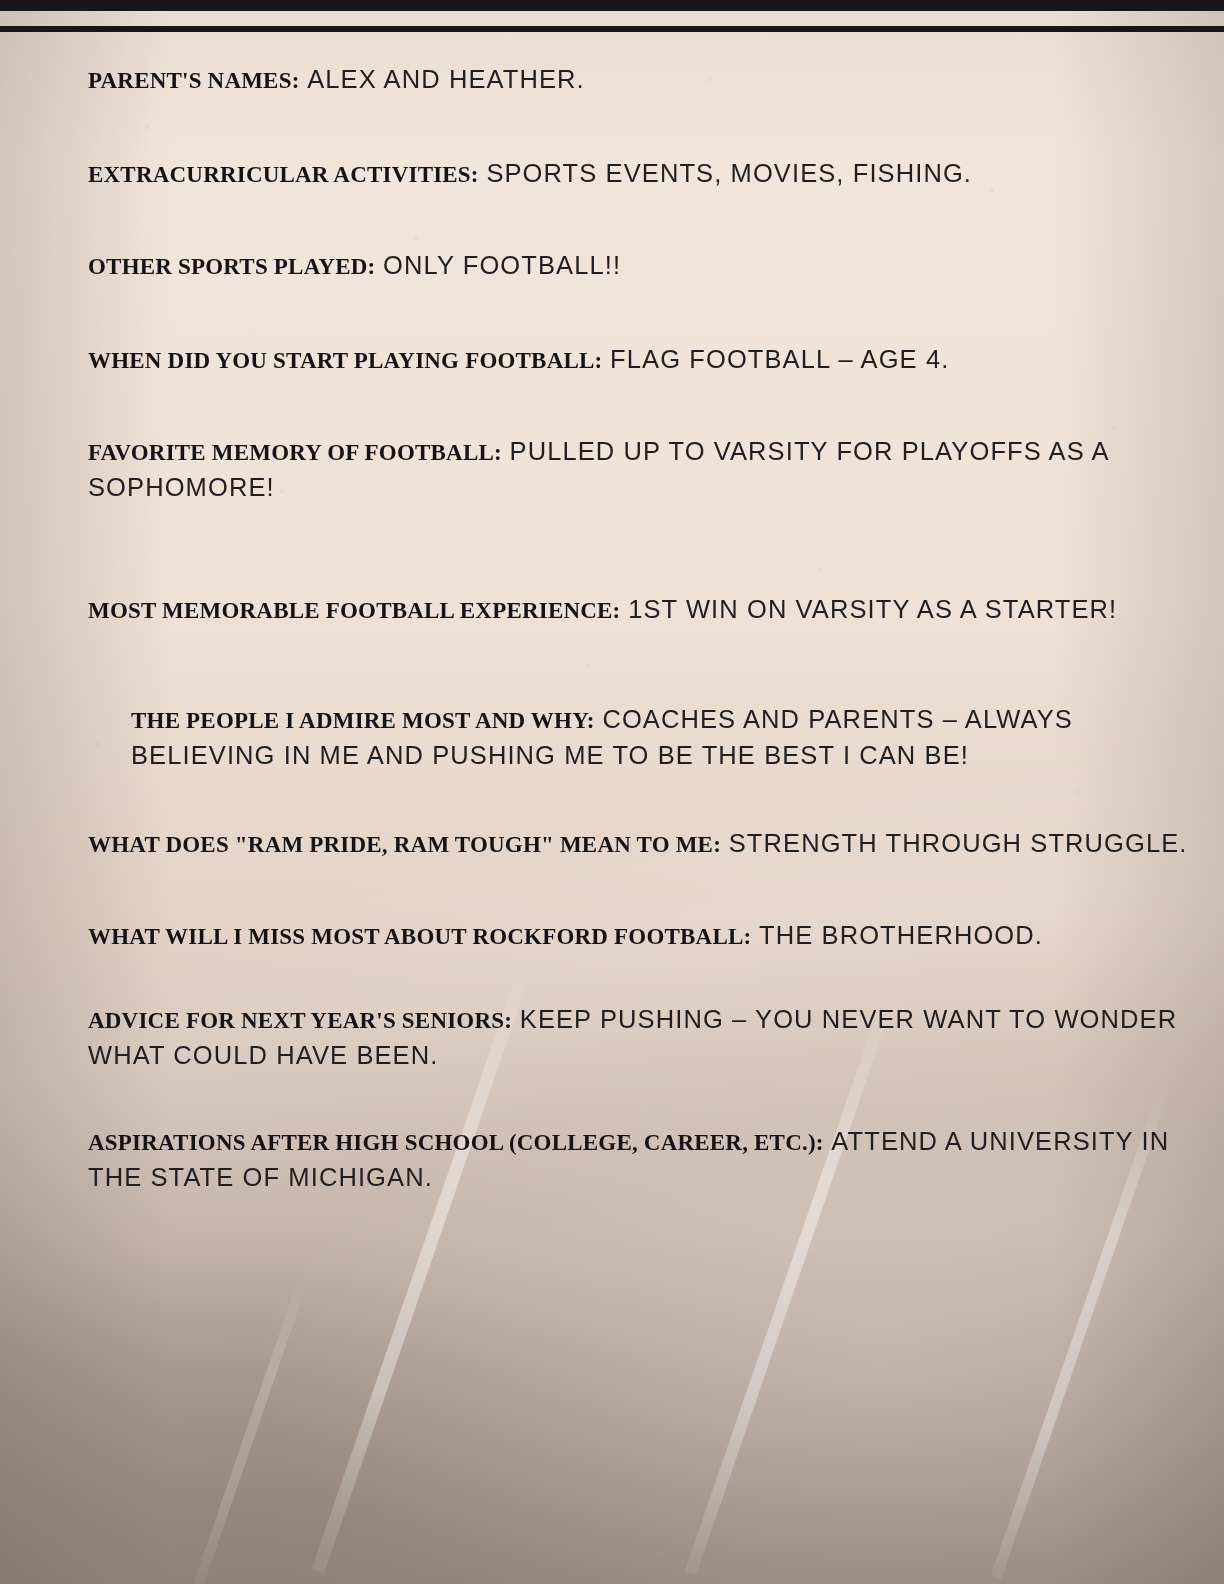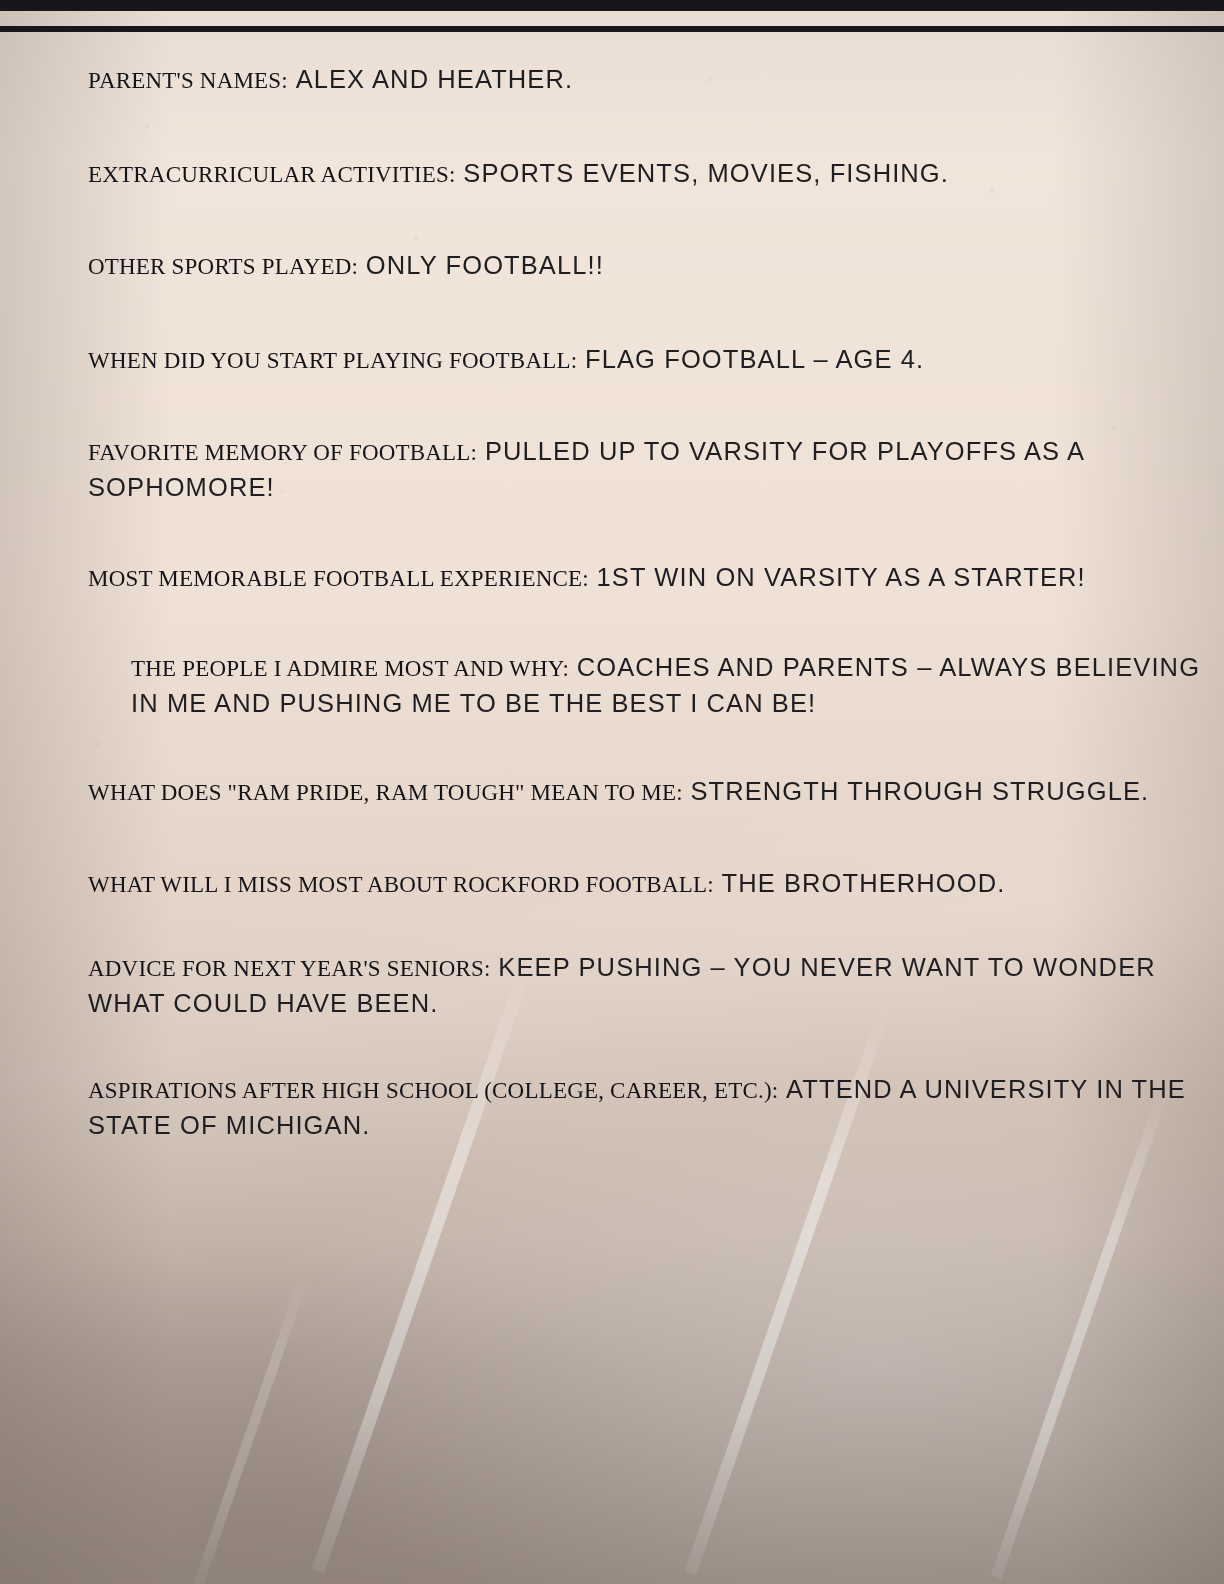--- a/index.html
+++ b/index.html
@@ -105,40 +105,40 @@
   .qa p {
     margin: 0;
     font-size: 25.5px;
     line-height: 34px;
     color: #1c1b1e;
     letter-spacing: 0.6px;
     font-weight: 300;
   }
   .label {
     font-family: "Liberation Serif", serif;
-    font-weight: normal;
+    font-weight: bold;
     font-size: 23px;
     letter-spacing: 0.2px;
     color: #141317;
     white-space: normal;
   }
   .answer {
     font-family: "Liberation Sans", sans-serif;
     font-weight: 300;
     letter-spacing: 1.1px;
     color: #1f1e22;
   }
 
   
   .qa.g1 { margin-bottom: 58px; }
   .qa.g2 { margin-bottom: 58px; }
   .qa.g3 { margin-bottom: 56px; }
   .qa.g4 { margin-bottom: 56px; }
-  .qa.g5 { margin-bottom: 56px; }
-  .qa.g6 { margin-bottom: 54px; }
+  .qa.g5 { margin-bottom: 88px; }
+  .qa.g6 { margin-bottom: 74px; }
   .qa.g7 { margin-bottom: 54px; margin-left: 43px; }
   .qa.g8 { margin-bottom: 56px; }
   .qa.g9 { margin-bottom: 56px; }
   .qa.g10 { margin-bottom: 48px; }
   .qa.g11 { margin-bottom: 52px; }
   .qa.g12 { margin-bottom: 52px; }
   .qa.g13 { margin-bottom: 8px; }
 </style>
 </head>
 <body>

